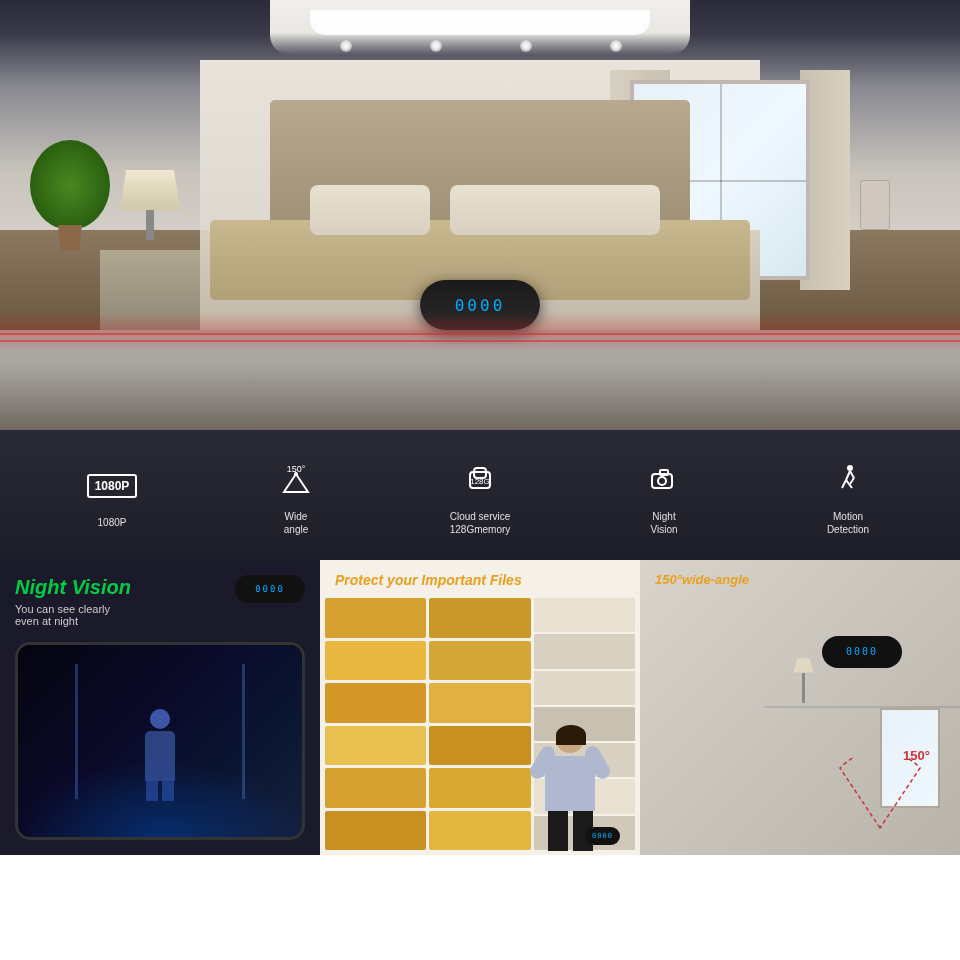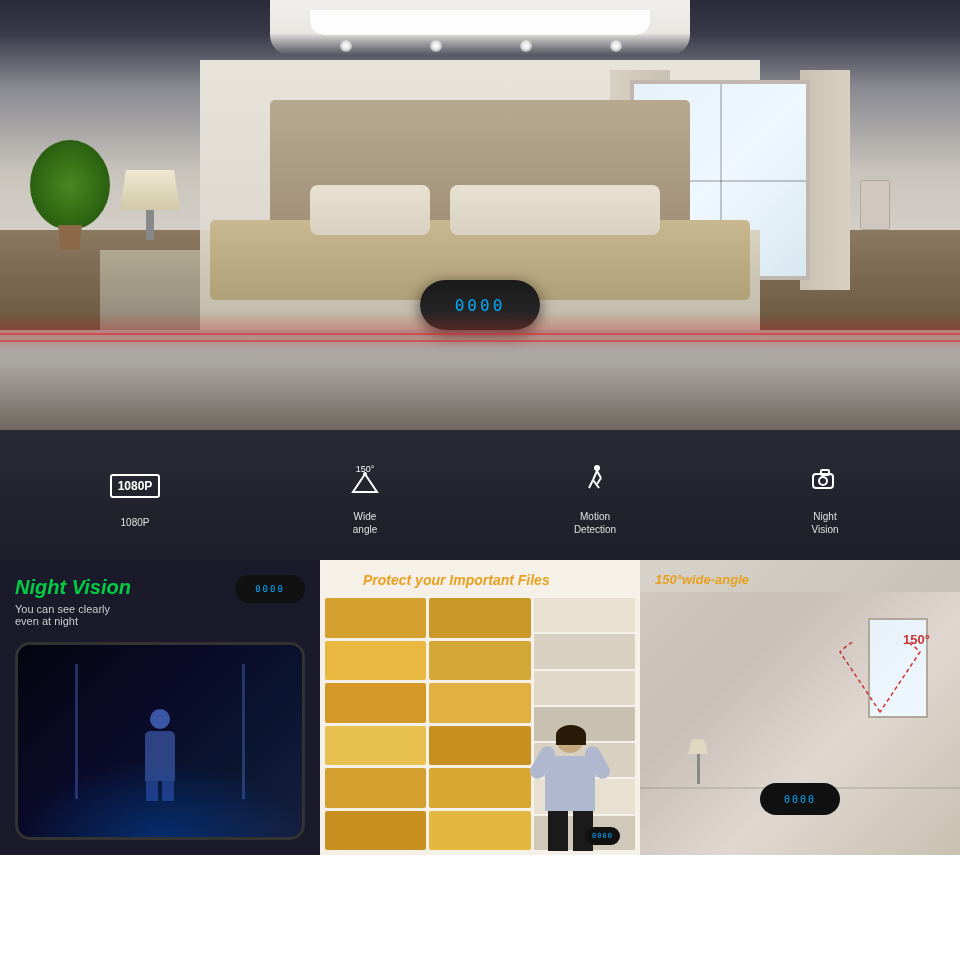--- a/index.html
+++ b/index.html
@@ -187,29 +187,28 @@
       display: flex;
       flex-direction: column;
     }
 
     .files-title {
       color: #e8a020;
       font-size: 14px;
       font-style: italic;
       font-weight: bold;
       padding: 12px 15px 5px;
-      margin-left: 28px;
     }
 
     
     .panel-wide {
       background: linear-gradient(135deg, #d8d4cc 0%, #c8c4bc 50%, #b8b4ac 100%);
       display: flex;
-      flex-direction: column;
-      align-items: flex-start;
+      flex-direction: row;
+      align-items: center;
       position: relative;
     }
 
     .wide-title {
       color: #e8a020;
       font-size: 13px;
       font-style: italic;
       font-weight: bold;
       padding: 12px 15px 5px;
       align-self: flex-start;
@@ -514,48 +513,58 @@
     <div class="feature-icon">
       <svg class="icon-svg" viewBox="0 0 36 36">
         <text y="10" x="18" text-anchor="middle" font-size="9" fill="white">150°</text>
         <path d="M18 12 L6 30 L30 30 Z" fill="none" stroke="white" stroke-width="2"></path>
         <circle cx="18" cy="12" r="2" fill="white"></circle>
       </svg>
     </div>
     <span class="feature-label">Wide<br>angle</span>
   </div>
 
+  <div class="feature-item">
+    <div class="feature-icon">
+      <svg class="icon-svg" viewBox="0 0 36 36">
+        <rect x="8" y="10" width="20" height="16" rx="3" fill="none" stroke="white" stroke-width="2"></rect>
+        <rect x="12" y="6" width="12" height="10" rx="3" fill="none" stroke="white" stroke-width="2"></rect>
+        <text x="18" y="22" text-anchor="middle" font-size="8" fill="white">128G</text>
+      </svg>
+    </div>
+    <span class="feature-label">Cloud service<br>128Gmemory</span>
+  </div>
+
+  <div class="feature-item">
+    <div class="feature-icon">
+      <svg class="icon-svg" viewBox="0 0 36 36">
+
+        <rect x="6" y="12" width="20" height="14" rx="3" fill="none" stroke="white" stroke-width="2"></rect>
+        <circle cx="16" cy="19" r="4" fill="none" stroke="white" stroke-width="2"></circle>
+        <rect x="14" y="8" width="8" height="5" rx="1" fill="none" stroke="white" stroke-width="2"></rect>
+
+        <path d="M28 10 A5 5 0 1 1 28 20 A3 3 0 1 0 28 10" fill="white"></path>
+      </svg>
+    </div>
+    <span class="feature-label">Night<br>Vision</span>
+  </div>
 
   <div class="feature-item">
     <div class="feature-icon">
       <svg class="icon-svg" viewBox="0 0 36 36">
 
         <circle cx="20" cy="6" r="3" fill="white"></circle>
         <line x1="20" y1="9" x2="16" y2="18" stroke="white" stroke-width="2"></line>
         <line x1="16" y1="18" x2="12" y2="26" stroke="white" stroke-width="2"></line>
         <line x1="16" y1="18" x2="22" y2="26" stroke="white" stroke-width="2"></line>
         <line x1="20" y1="9" x2="24" y2="16" stroke="white" stroke-width="2"></line>
         <line x1="24" y1="16" x2="20" y2="22" stroke="white" stroke-width="2"></line>
       </svg>
     </div>
     <span class="feature-label">Motion<br>Detection</span>
-  </div>
-
-  <div class="feature-item">
-    <div class="feature-icon">
-      <svg class="icon-svg" viewBox="0 0 36 36">
-
-        <rect x="6" y="12" width="20" height="14" rx="3" fill="none" stroke="white" stroke-width="2"></rect>
-        <circle cx="16" cy="19" r="4" fill="none" stroke="white" stroke-width="2"></circle>
-        <rect x="14" y="8" width="8" height="5" rx="1" fill="none" stroke="white" stroke-width="2"></rect>
-
-        <path d="M28 10 A5 5 0 1 1 28 20 A3 3 0 1 0 28 10" fill="white"></path>
-      </svg>
-    </div>
-    <span class="feature-label">Night<br>Vision</span>
   </div>
 
 
 
 
 
 
 
 </div>
 

